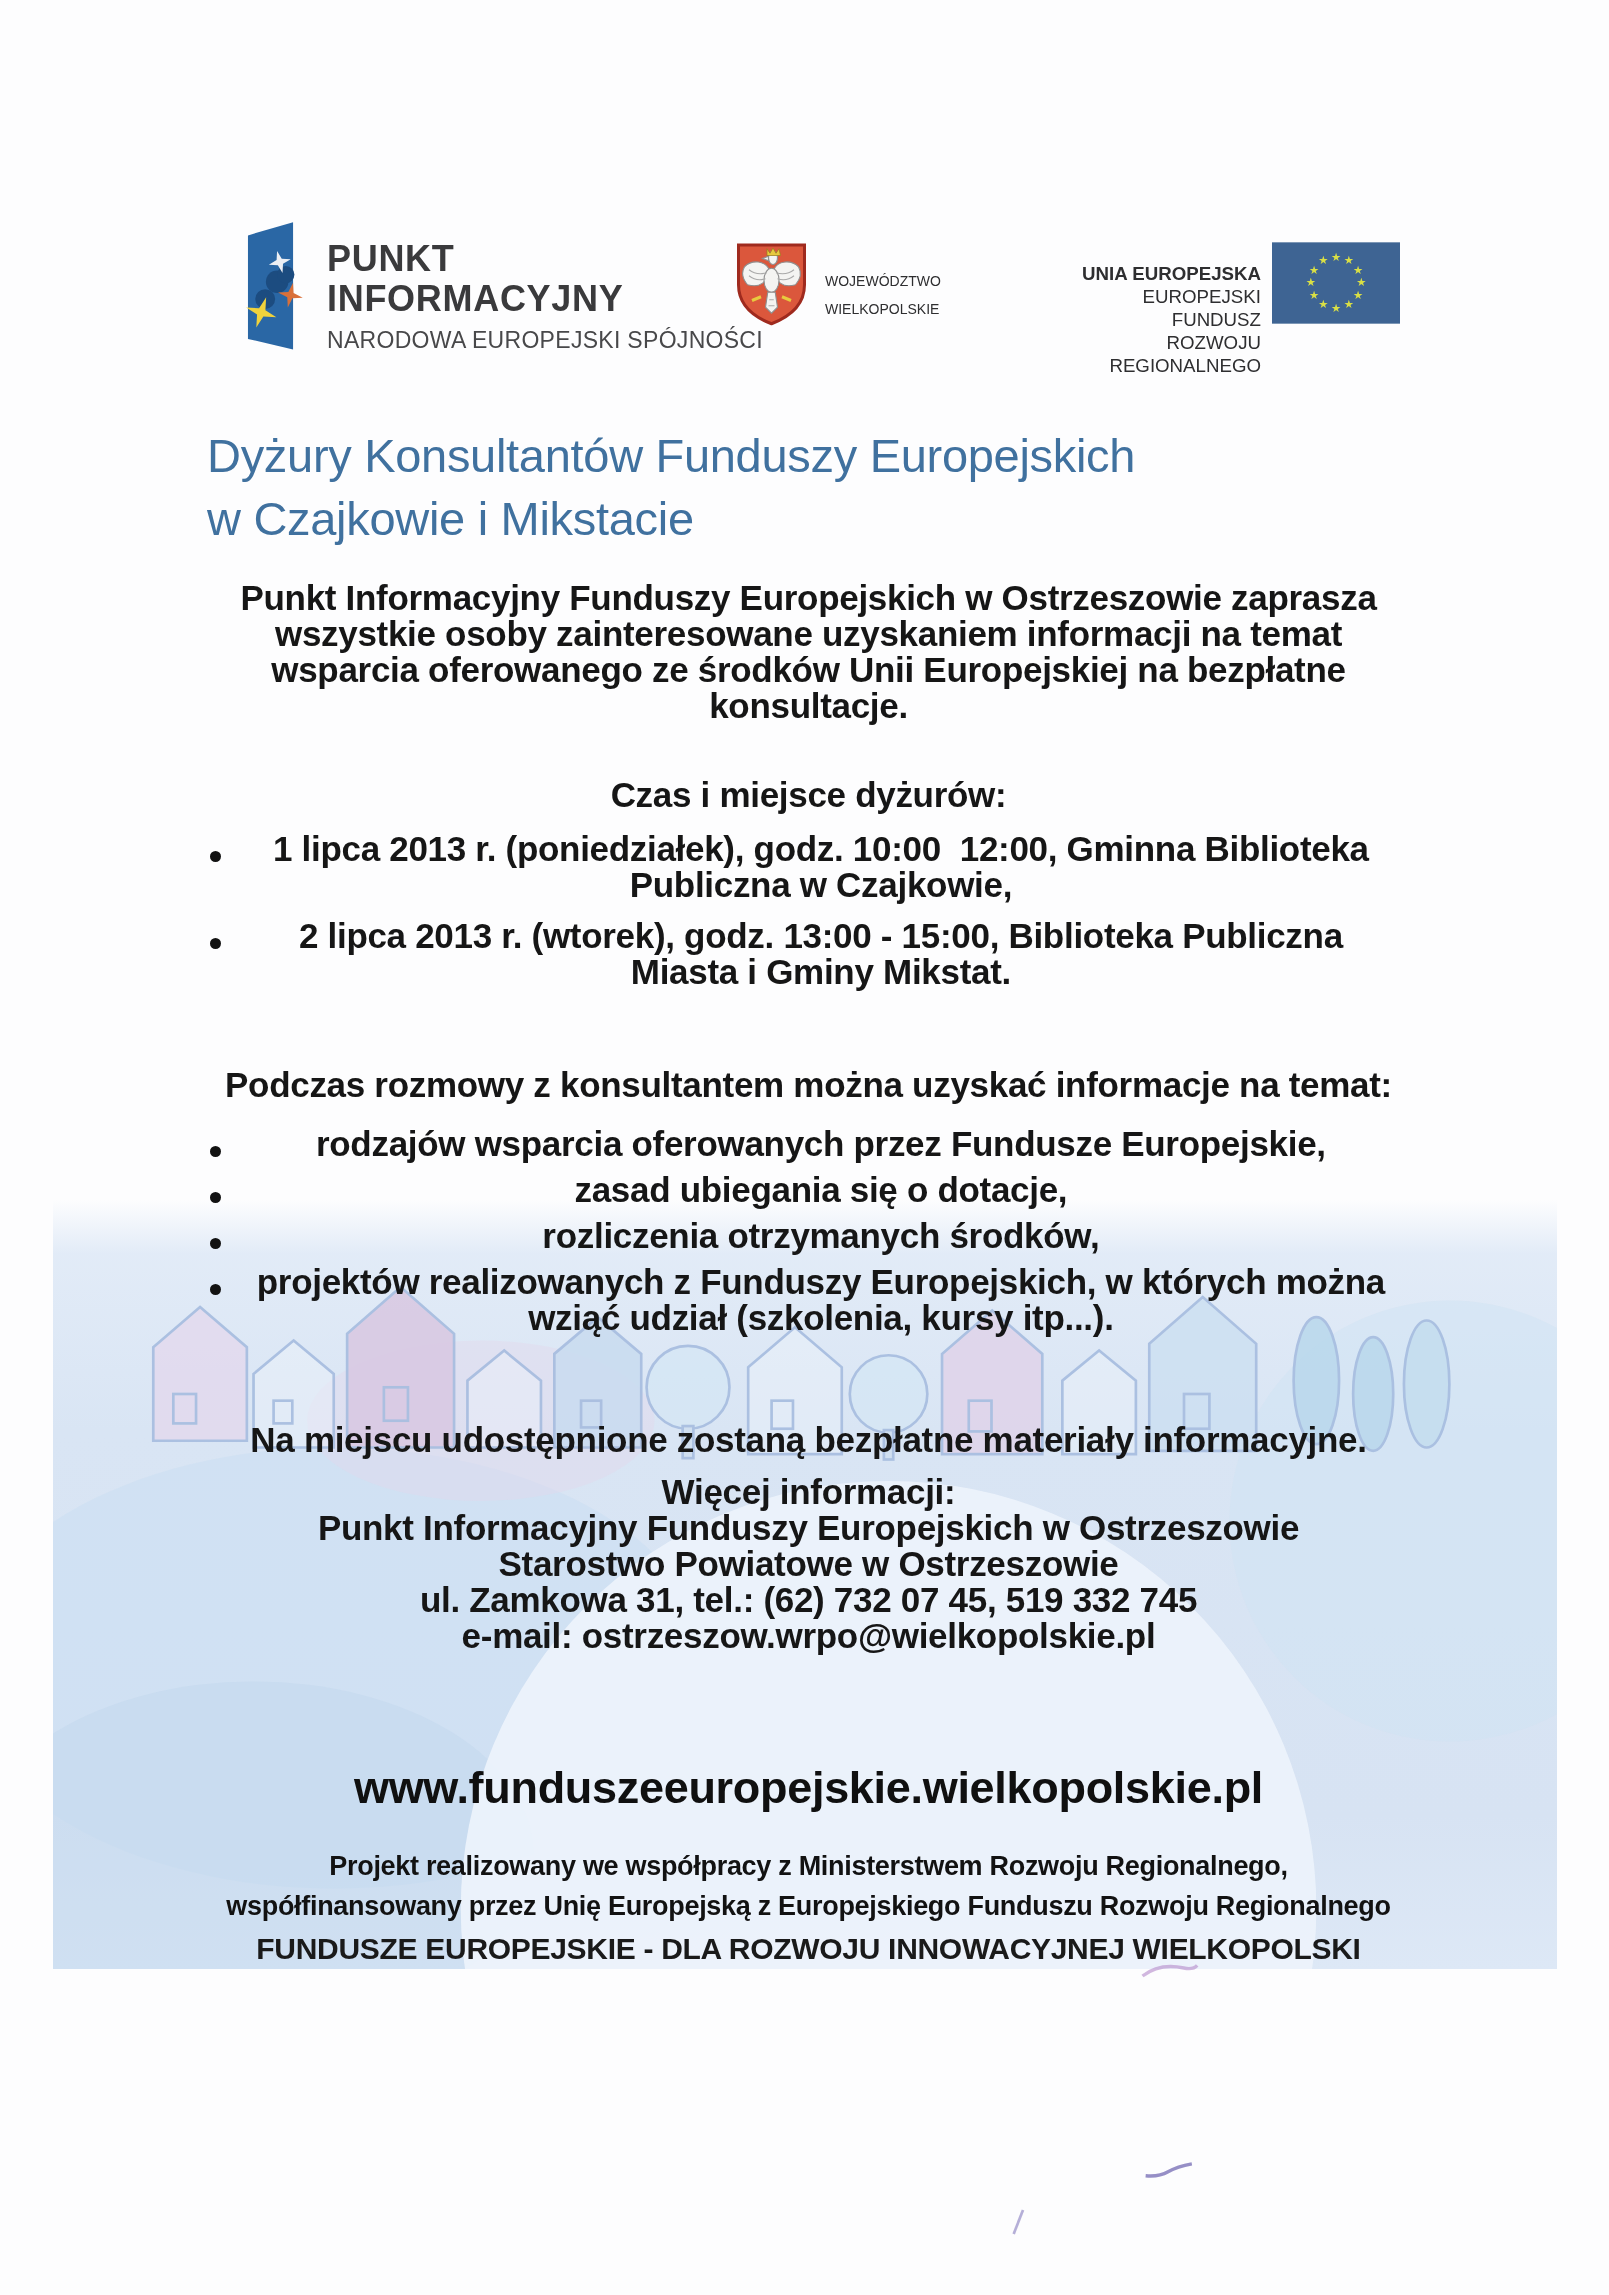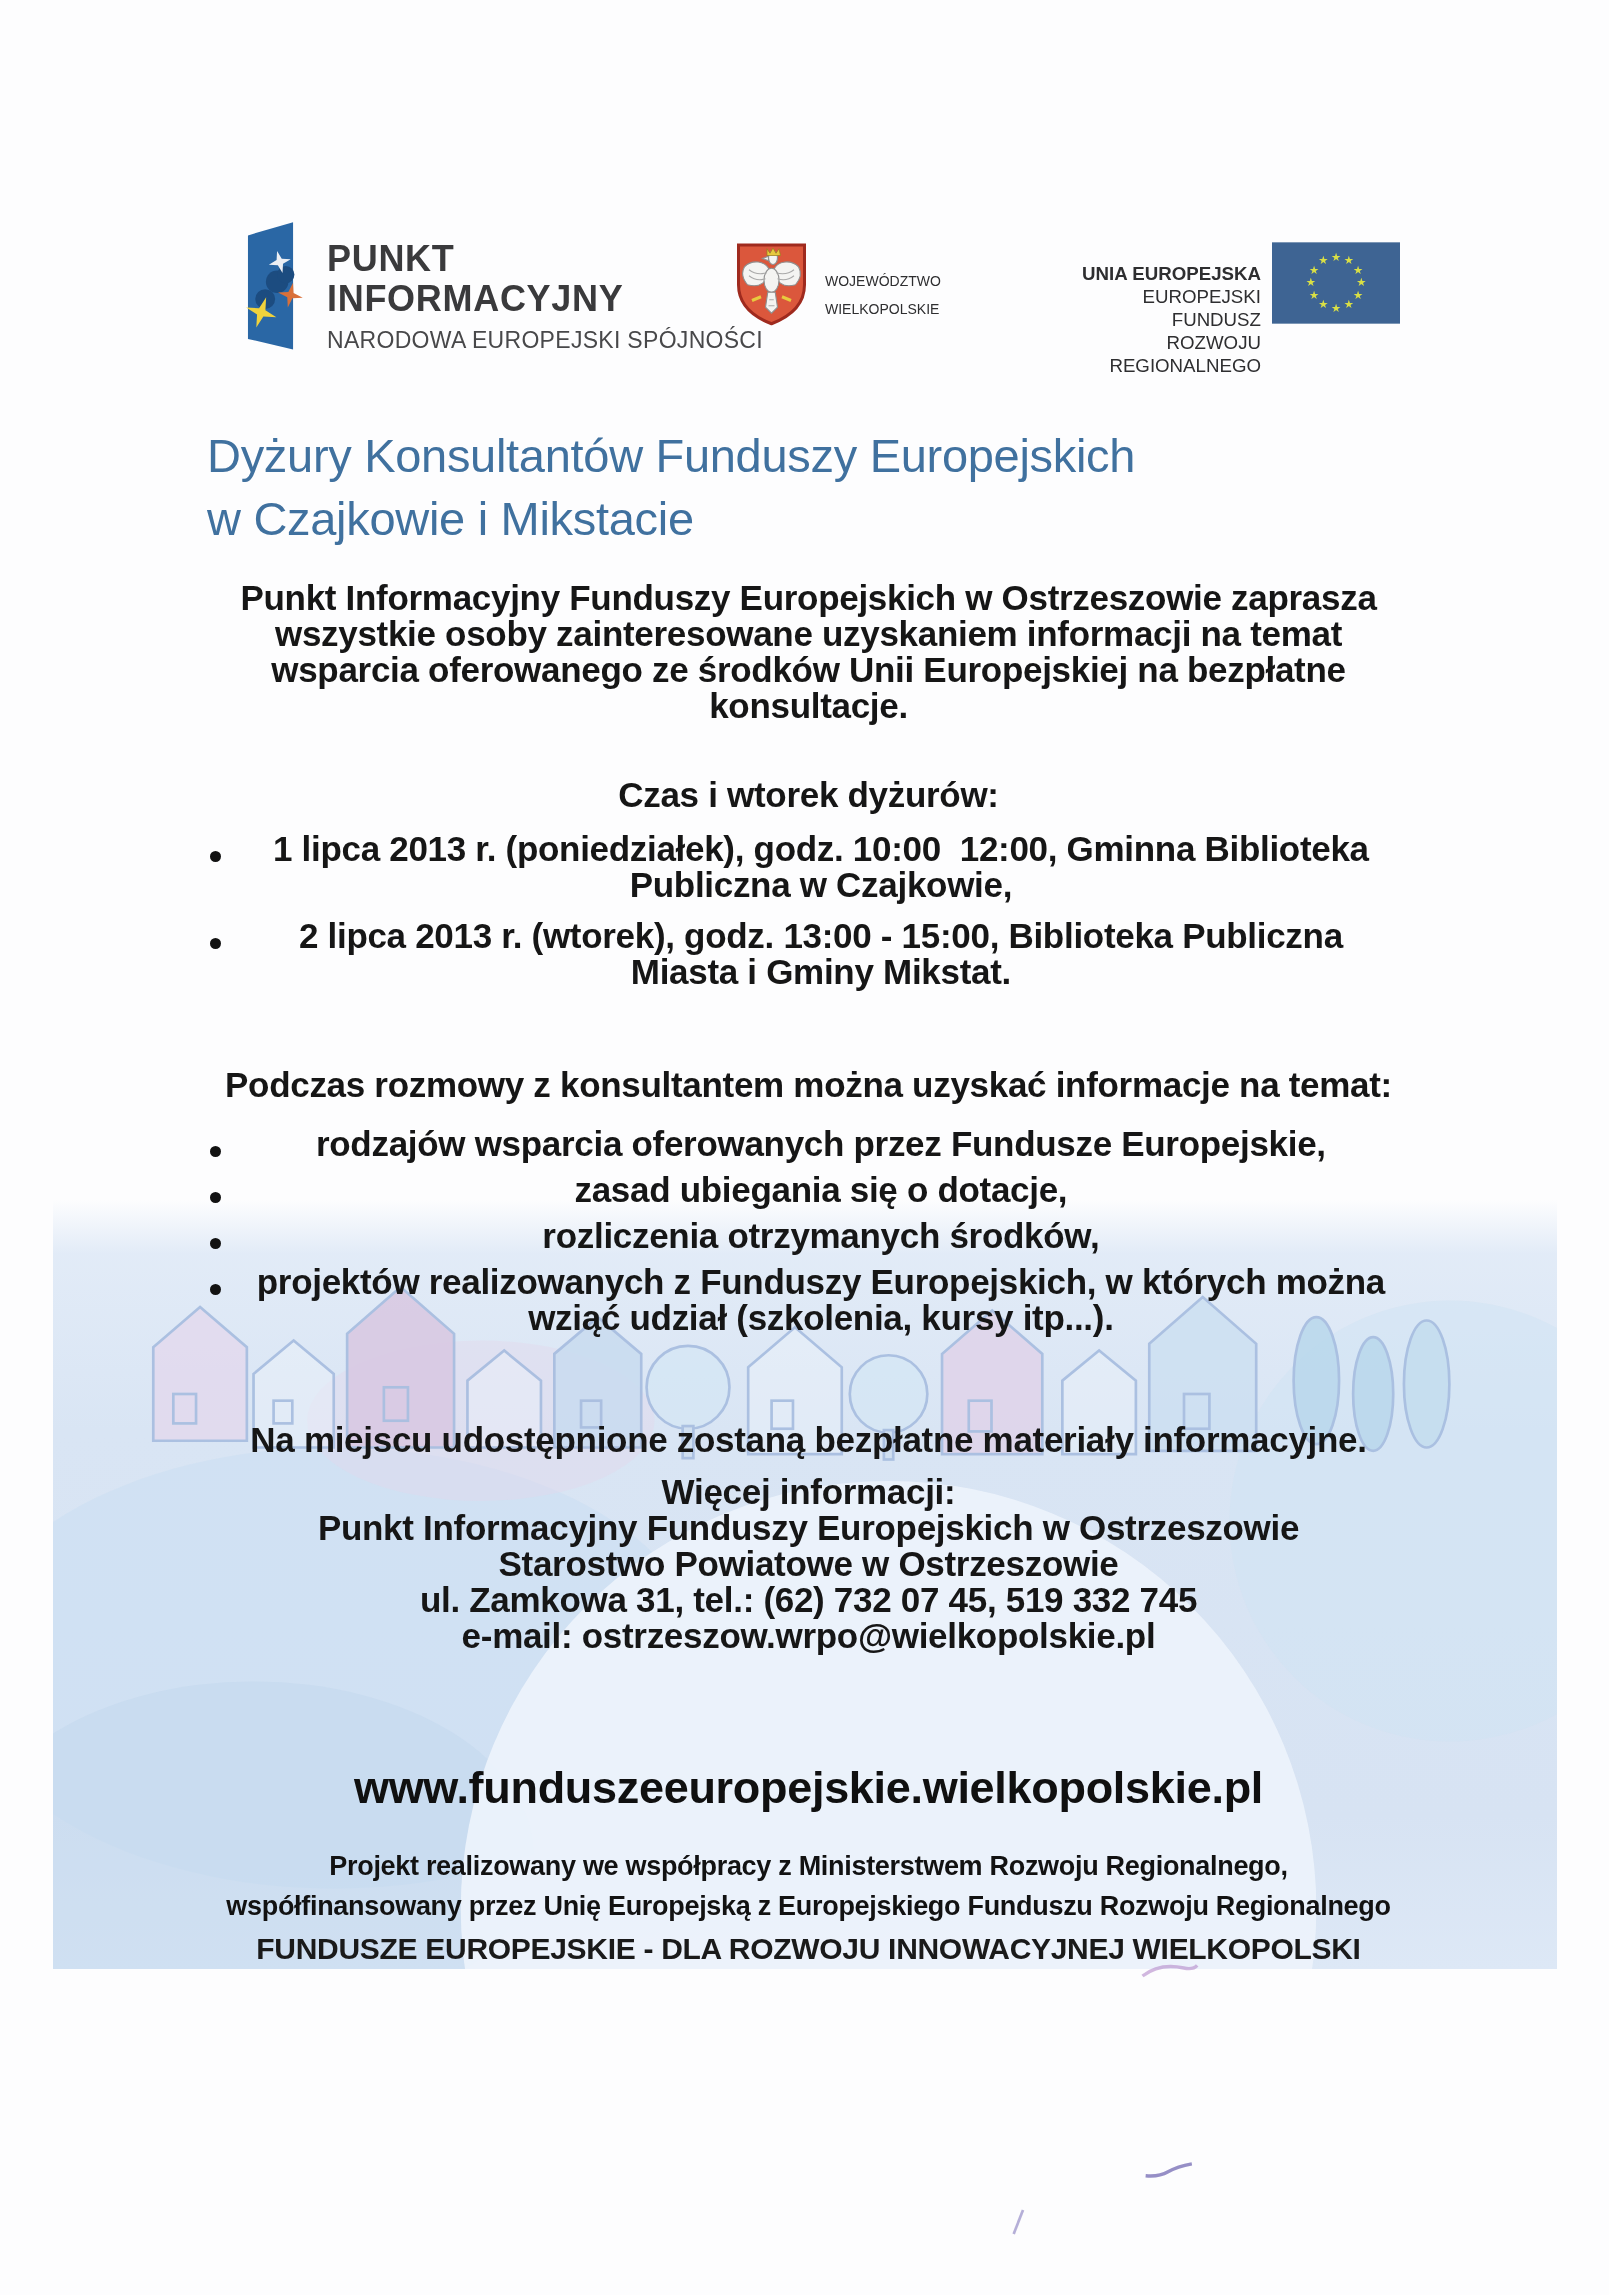--- a/index.html
+++ b/index.html
@@ -189,21 +189,21 @@
   <div class="content">
 
     <h1 class="title pre">Dyżury Konsultantów Funduszy Europejskich
 w Czajkowie i Mikstacie</h1>
 
     <p class="intro body-text pre">Punkt Informacyjny Funduszy Europejskich w Ostrzeszowie zaprasza
 wszystkie osoby zainteresowane uzyskaniem informacji na temat
 wsparcia oferowanego ze środków Unii Europejskiej na bezpłatne
 konsultacje.</p>
 
-    <div class="h-czas body-text">Czas i wtorek dyżurów:</div>
+    <div class="h-czas body-text">Czas i miejsce dyżurów:</div>
 
     <div class="list-a body-text">
       <div class="bullet">
         <span class="dot"></span>
         <span class="txt pre">1 lipca 2013 r. (poniedziałek), godz. 10:00&nbsp; 12:00, Gminna Biblioteka
 Publiczna w Czajkowie,</span>
       </div>
       <div class="bullet">
         <span class="dot"></span>
         <span class="txt pre">2 lipca 2013 r. (wtorek), godz. 13:00 - 15:00, Biblioteka Publiczna

